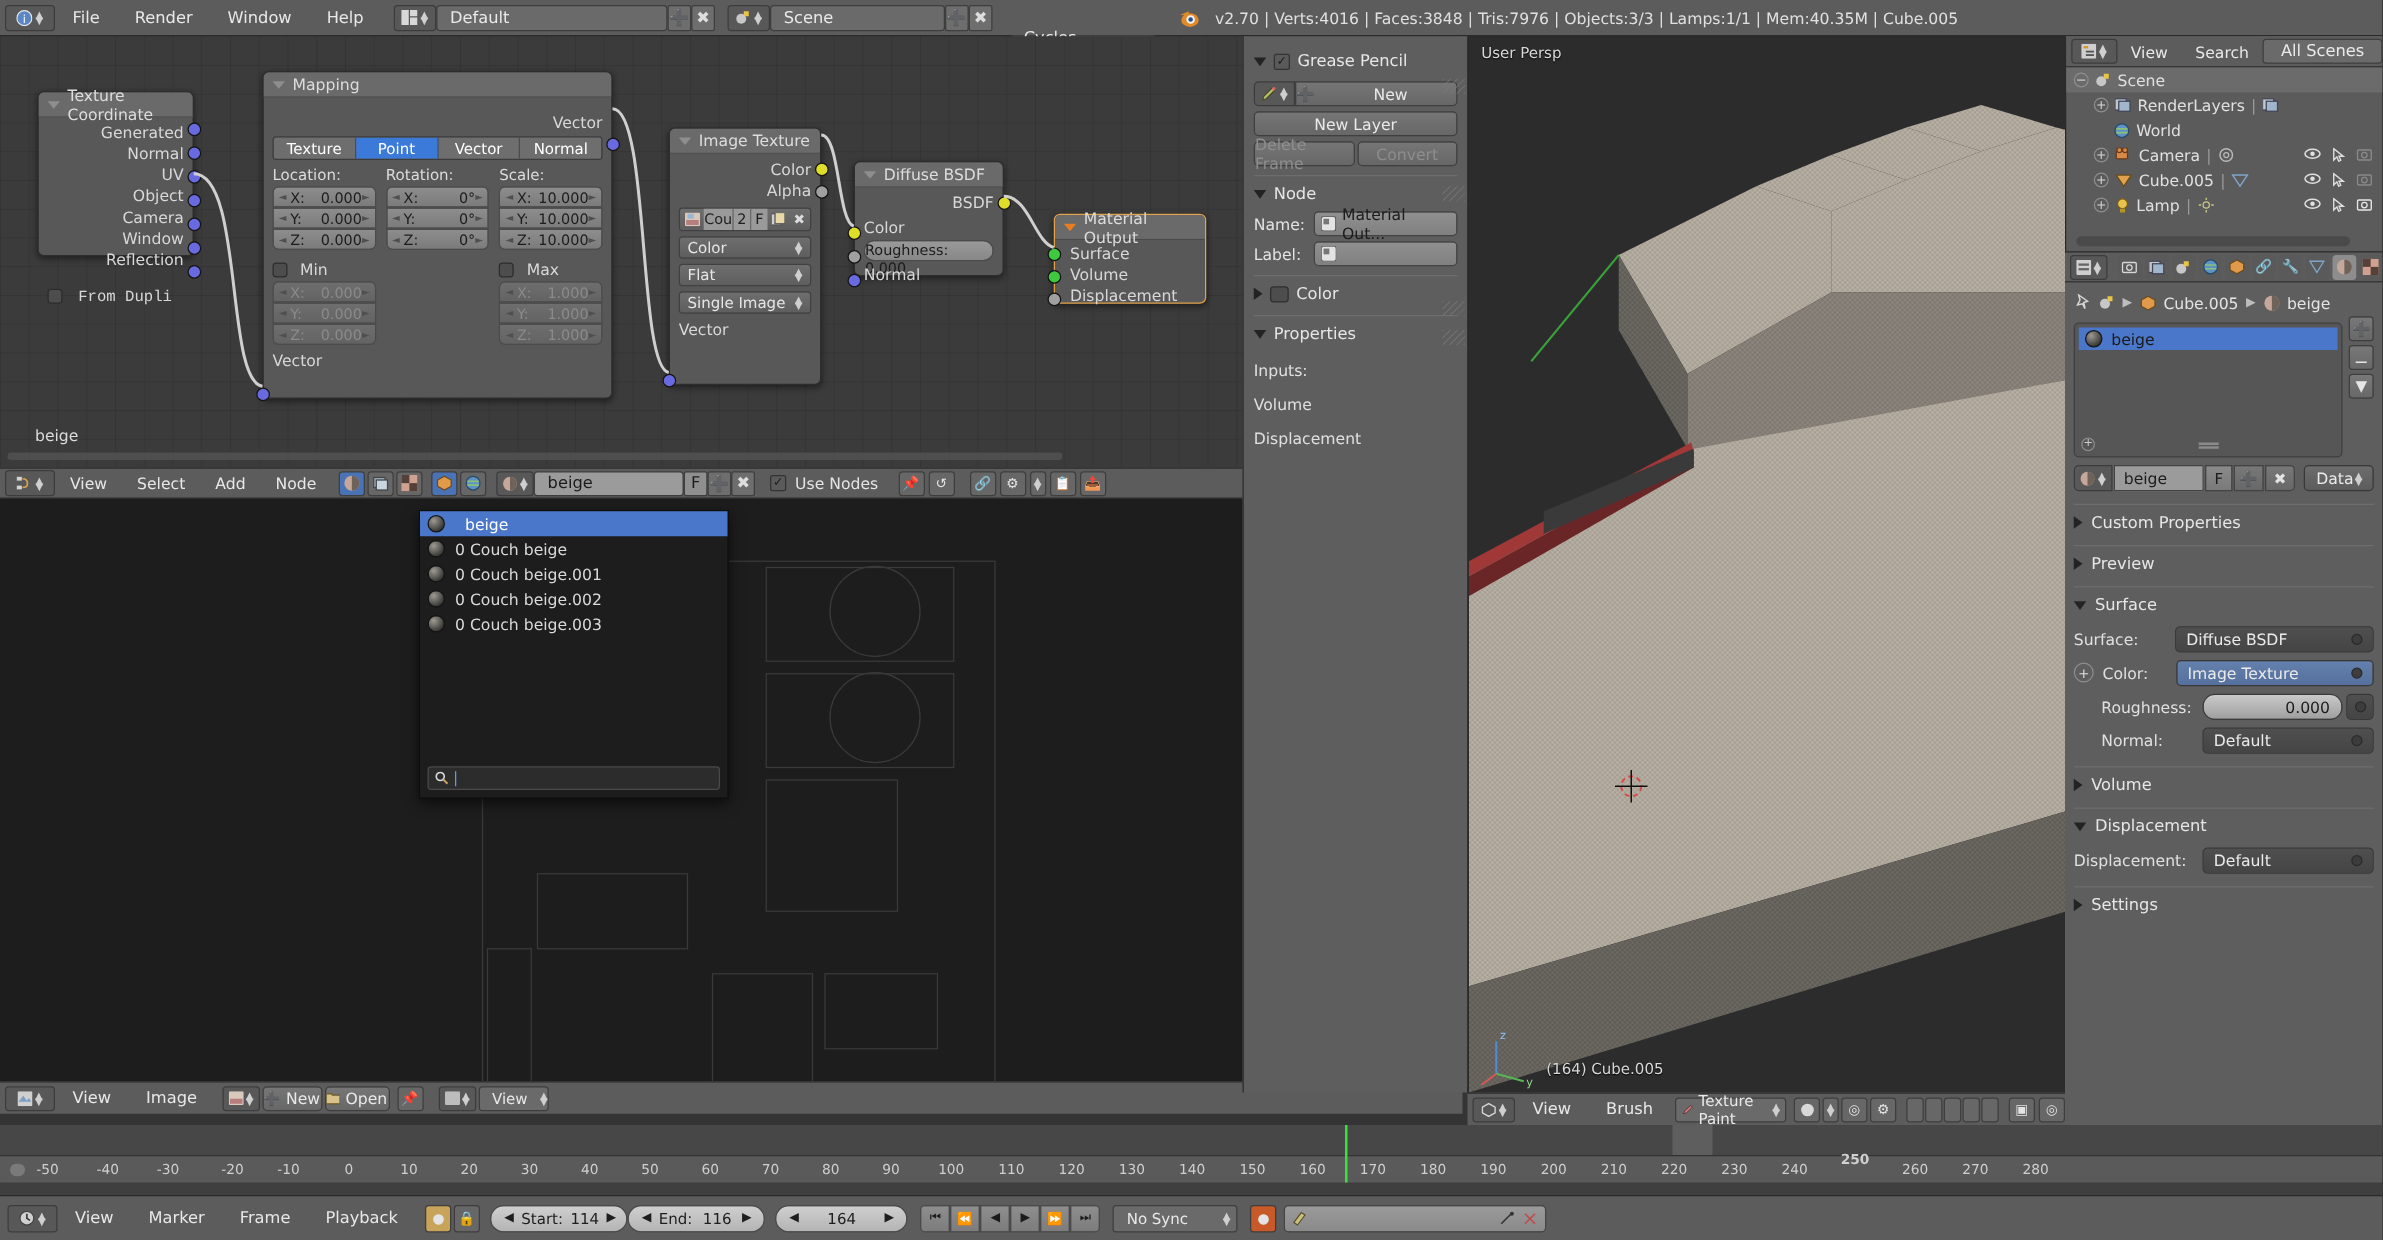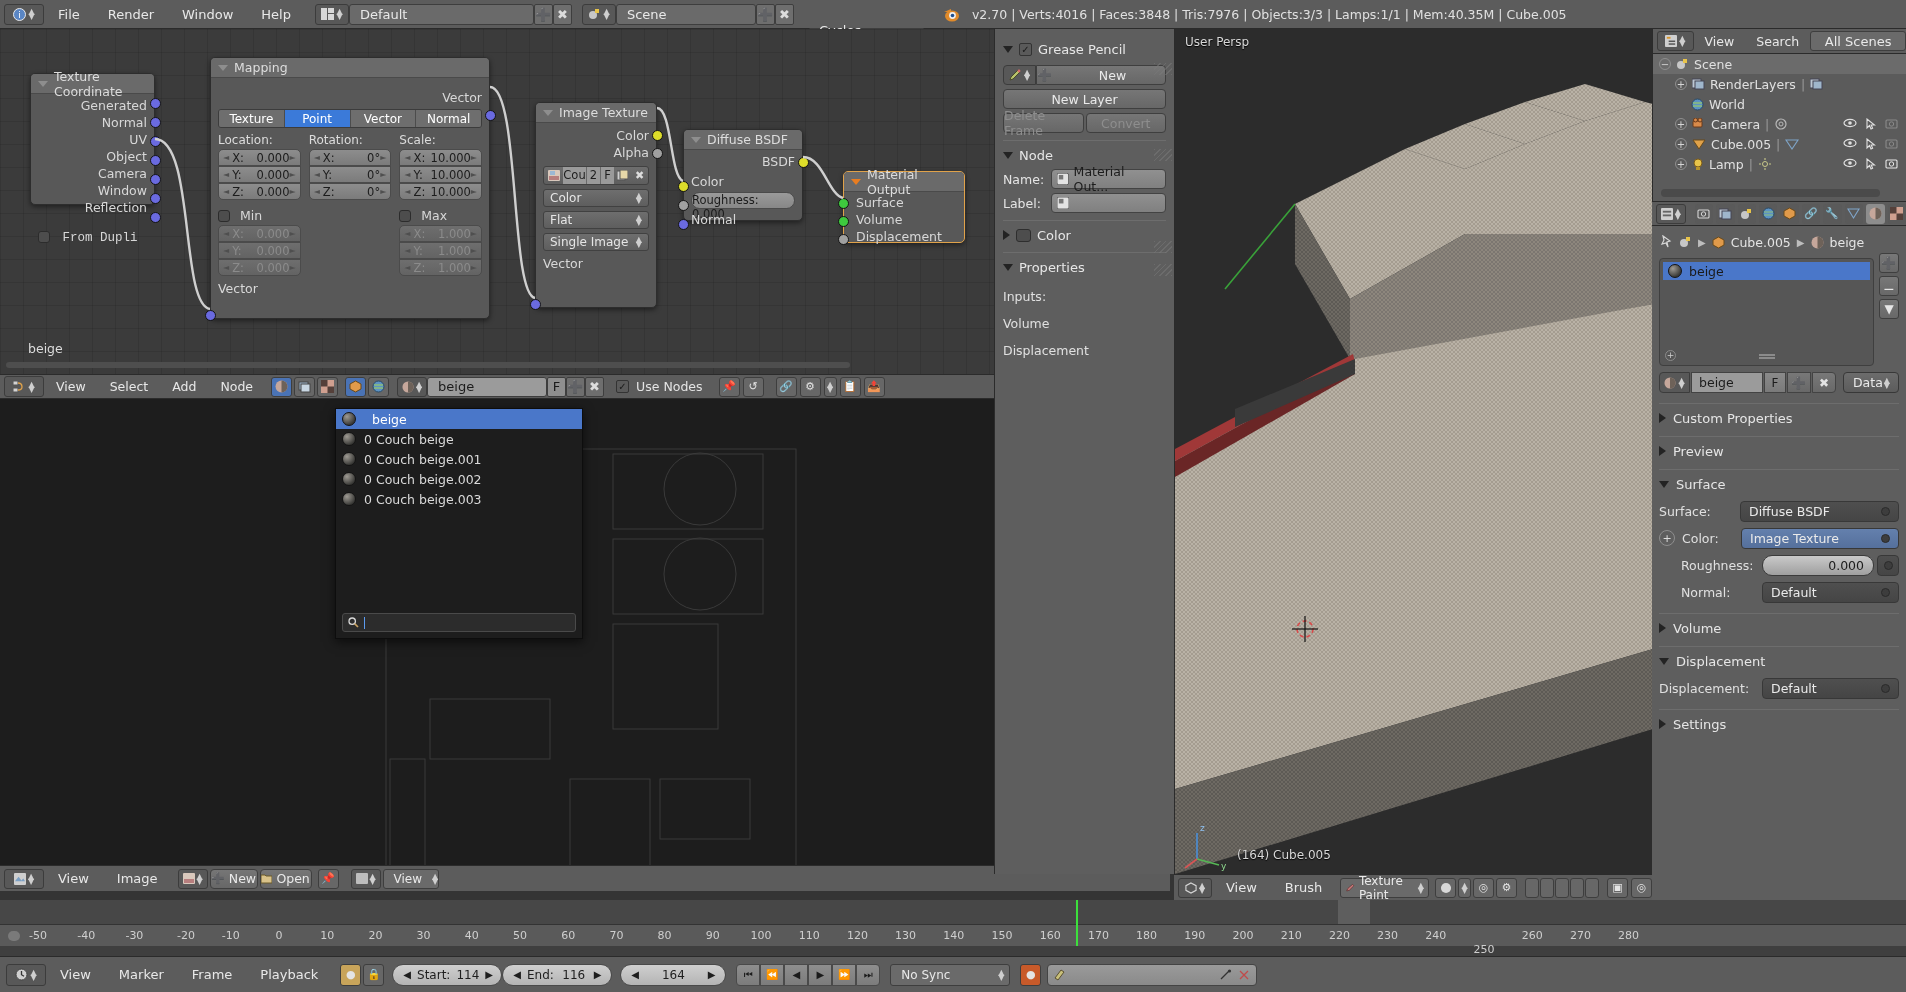--- a/index.html
+++ b/index.html
@@ -1272,21 +1272,21 @@
       <span class="tick" style="left: 1002px; top: 29px; position: absolute;">150</span>
       <span class="tick" style="left: 1050.2px; top: 29px; position: absolute;">160</span>
       <span class="tick" style="left: 1098.4px; top: 29px; position: absolute;">170</span>
       <span class="tick" style="left: 1146.6px; top: 29px; position: absolute;">180</span>
       <span class="tick" style="left: 1194.8px; top: 29px; position: absolute;">190</span>
       <span class="tick" style="left: 1243px; top: 29px; position: absolute;">200</span>
       <span class="tick" style="left: 1291.2px; top: 29px; position: absolute;">210</span>
       <span class="tick" style="left: 1339.4px; top: 29px; position: absolute;">220</span>
       <span class="tick" style="left: 1387.6px; top: 29px; position: absolute;">230</span>
       <span class="tick" style="left: 1435.8px; top: 29px; position: absolute;">240</span>
-      <span class="tick" style="left: 1484px; top: 43px; position: absolute;">250</span>
+      <span class="tick" style="left: 1484px; top: 21px; position: absolute; font-weight: bold;">250</span>
       <span class="tick" style="left: 1532.2px; top: 29px; position: absolute;">260</span>
       <span class="tick" style="left: 1580.4px; top: 29px; position: absolute;">270</span>
       <span class="tick" style="left: 1628.6px; top: 29px; position: absolute;">280</span>
     </div>
 
   <div class="tl-foot">
     <div class="editor-sel" style="height:22px;">
       <svg width="13" height="13" viewBox="0 0 13 13">
           <circle cx="6.5" cy="6.5" r="5.5" fill="#d0d0d0" stroke="#444"></circle>
           <path d="M6.5 3 v3.7 l2.5 1.6" stroke="#333" stroke-width="1.3" fill="none"></path>
@@ -1326,21 +1326,21 @@
 
     <div style="display:flex;margin-left:10px;">
       <div class="tbtn" style="border-radius:4px 0 0 4px;">⏮</div>
       <div class="tbtn">⏪</div>
       <div class="tbtn">◀</div>
       <div class="tbtn">▶</div>
       <div class="tbtn">⏩</div>
       <div class="tbtn" style="border-radius:0 4px 4px 0;">⏭</div>
     </div>
 
-    <div class="dd" style="width:120px;height:22px;margin-left:10px;">
+    <div class="dd" style="width:100px;height:22px;margin-left:10px;">
       <span class="val" style="font-size:12px;">No Sync</span>
       <span class="spin" style="margin-right:5px;">
           <span>▲</span>
           <span>▼</span>
         </span>
     </div>
 
     <div class="icn" style="height:22px;margin-left:10px;background:#c85a2a;">●</div>
 
     <div style="display:flex;align-items:center;margin-left:6px;height:22px;background:linear-gradient(#9a9a9a,#8a8a8a);border:1px solid #444;border-radius:4px;width:210px;padding:0 5px;gap:6px;">

